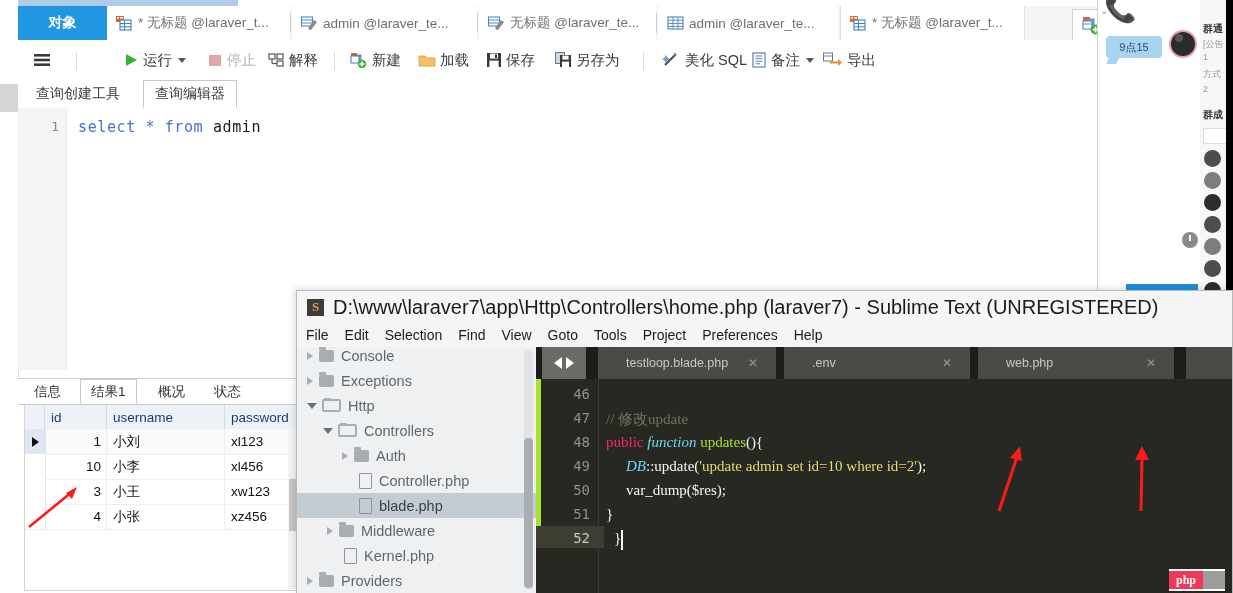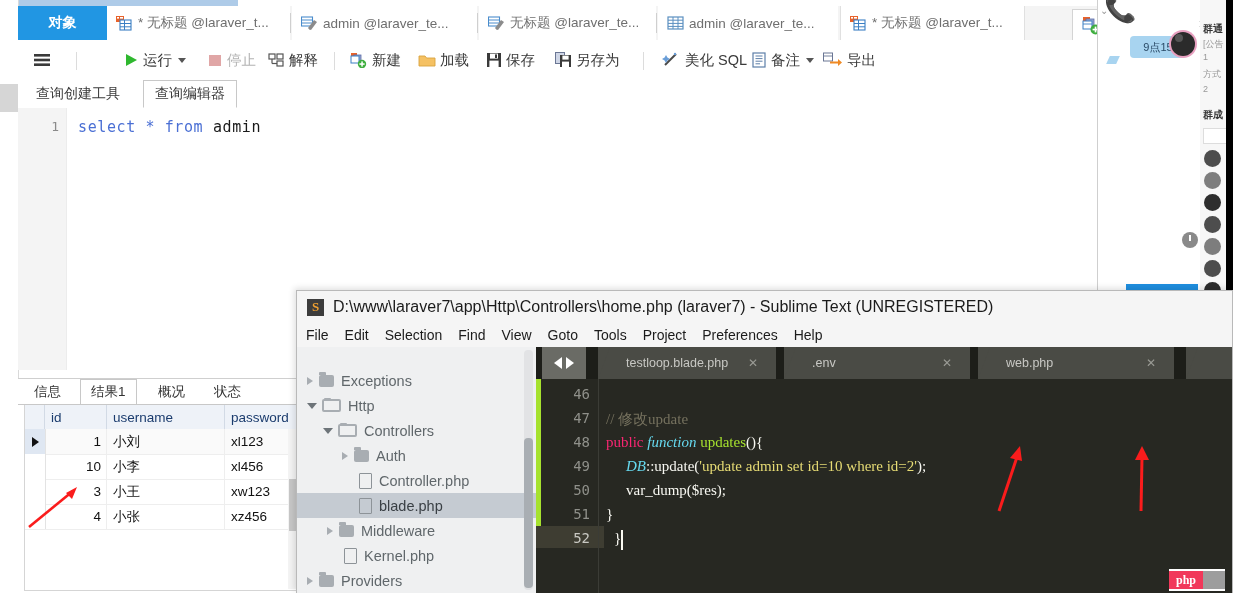--- a/index.html
+++ b/index.html
@@ -75,21 +75,21 @@
   
   #grid-arrow{position:absolute;left:25px;top:485px;width:60px;height:45px;pointer-events:none;}
 
   
   #qq{position:absolute;left:1097px;top:0;width:136px;height:593px;background:#f3f3f3;overflow:hidden;}
   #qq-frame{position:absolute;left:0;top:0;width:136px;height:296px;background:#ffffff;border-left:1px solid #cfcfcf;}
   #qq-topbar{position:absolute;left:0;top:0;width:136px;height:22px;background:#ffffff;}
   #qq-phone{position:absolute;left:6px;top:-6px;font-size:26px;color:#1aa7a0;}
   #qq-chev{position:absolute;left:2px;top:5px;font-size:10px;color:#999;}
   #qq-msg{position:absolute;left:8px;top:36px;width:56px;height:22px;background:#a8d4f0;border-radius:4px;
-          display:flex;align-items:center;justify-content:center;font-size:11px;color:#2a4a66;margin-left:24px;}
+          display:flex;align-items:center;justify-content:center;font-size:11px;color:#2a4a66;}
   #qq-msg-tail{position:absolute;left:10px;top:56px;width:10px;height:8px;background:#a8d4f0;transform:skewX(-25deg);}
   #qq-avatar{position:absolute;left:73px;top:32px;width:24px;height:24px;border-radius:50%;background:#2b2b2b;
              box-shadow:0 0 0 2px #e8a0c0;}
   #qq-avatar:after{content:"";position:absolute;left:4px;top:2px;width:8px;height:8px;border-radius:50%;background:#555;}
   #qq-x{position:absolute;left:100px;top:18px;font-size:11px;color:#aaa;}
   #qq-clock{position:absolute;left:84px;top:232px;width:16px;height:16px;border-radius:50%;background:#8a8a8a;}
   #qq-clock:after{content:"";position:absolute;left:7px;top:3px;width:1.5px;height:6px;background:#fff;}
   #qq-x2{position:absolute;left:100px;top:218px;font-size:9px;color:#bbb;}
   #qq-bluebtn{position:absolute;left:28px;top:284px;width:72px;height:16px;background:#1f8fe0;}
 
@@ -102,21 +102,21 @@
   .gav.b{background:#7d7d7d;}
   .gav.c{background:#2d2d2d;}
   #qq-blackedge{position:absolute;left:129px;top:0;width:7px;height:593px;background:#000;}
 
   
   #sublime{position:absolute;left:296px;top:290px;width:937px;height:303px;background:#f5f5f5;
            border:1px solid #b9b9b9;box-sizing:border-box;box-shadow:-2px -2px 6px rgba(0,0,0,.12);}
   #st-title{position:absolute;left:0;top:0;width:100%;height:32px;background:#f5f5f5;display:flex;align-items:center;}
   #st-logo{width:17px;height:17px;margin:0 9px 0 10px;background:#3c3c3c;display:flex;align-items:center;justify-content:center;
            font-size:13px;color:#f0a030;font-weight:bold;font-family:"Liberation Serif",serif;flex:0 0 auto;}
-  #st-title-text{font-size:16px;color:#1b1b1b;white-space:nowrap;}
+  #st-title-text{font-size:20px;color:#1b1b1b;white-space:nowrap;}
   #st-menu{position:absolute;left:0;top:32px;width:100%;height:24px;background:#f5f5f5;display:flex;align-items:center;padding-left:9px;box-sizing:border-box;}
   .st-menu-item{font-size:14px;color:#1b1b1b;margin-right:16px;white-space:nowrap;}
   #st-body{position:absolute;left:0;top:56px;width:100%;height:247px;background:#eff0f1;overflow:hidden;}
 
   
   #st-side{position:absolute;left:0;top:0;width:239px;height:247px;background:#eff0f1;overflow:hidden;}
   .st-row{position:absolute;left:0;width:239px;height:25px;display:flex;align-items:center;font-size:14.5px;color:#60676b;white-space:nowrap;}
   .st-row.sel{background:#c5cbd2;color:#3a4045;}
   .st-arrow{width:0;height:0;flex:0 0 auto;border-top:4.5px solid transparent;border-bottom:4.5px solid transparent;border-left:6px solid #a8adb2;margin-right:6px;}
   .st-arrow.open{border-left:5px solid transparent;border-right:5px solid transparent;border-top:6px solid #6d7479;border-bottom:none;margin-right:5px;}
@@ -503,20 +503,25 @@
     <span class="st-menu-item">Goto</span>
     <span class="st-menu-item">Tools</span>
     <span class="st-menu-item">Project</span>
     <span class="st-menu-item">Preferences</span>
     <span class="st-menu-item">Help</span>
   </div>
 
   <div id="st-body">
 
     <div id="st-side">
+      <div class="st-row" style="top:-4px;padding-left:10px;">
+        <span class="st-arrow"></span>
+        <span class="folder"></span>
+        <span>Console</span>
+      </div>
       <div class="st-row" style="top:21px;padding-left:10px;">
         <span class="st-arrow"></span>
         <span class="folder"></span>
         <span>Exceptions</span>
       </div>
       <div class="st-row" style="top:46px;padding-left:10px;">
         <span class="st-arrow open"></span>
         <span class="folder open"></span>
         <span>Http</span>
       </div>

